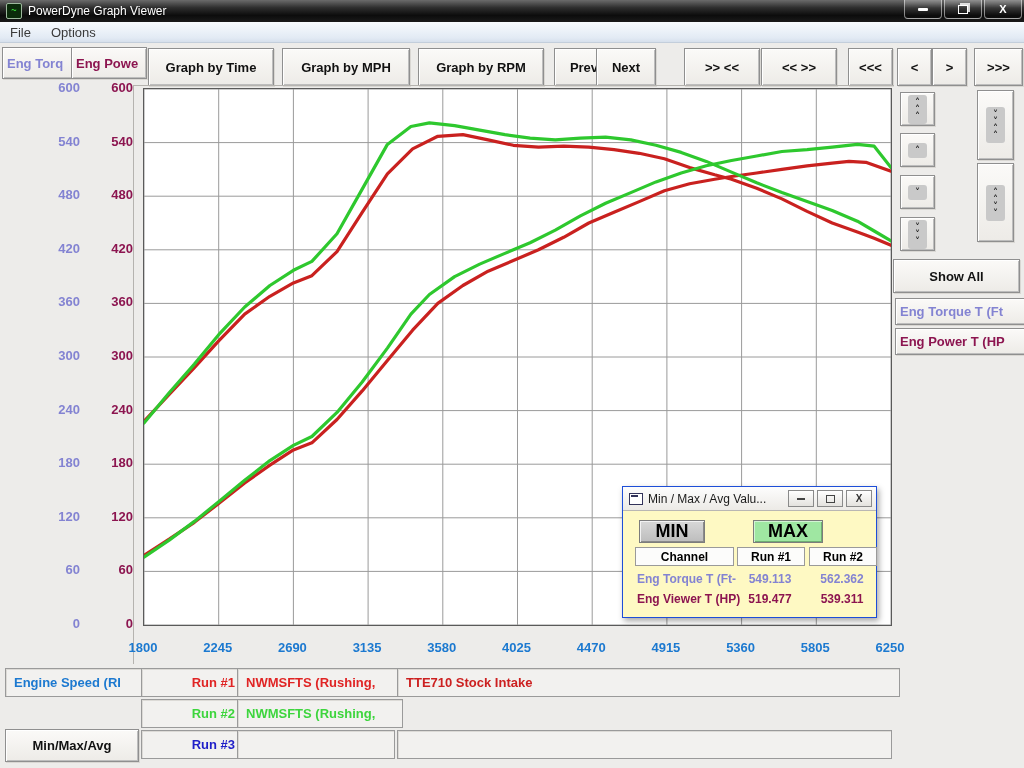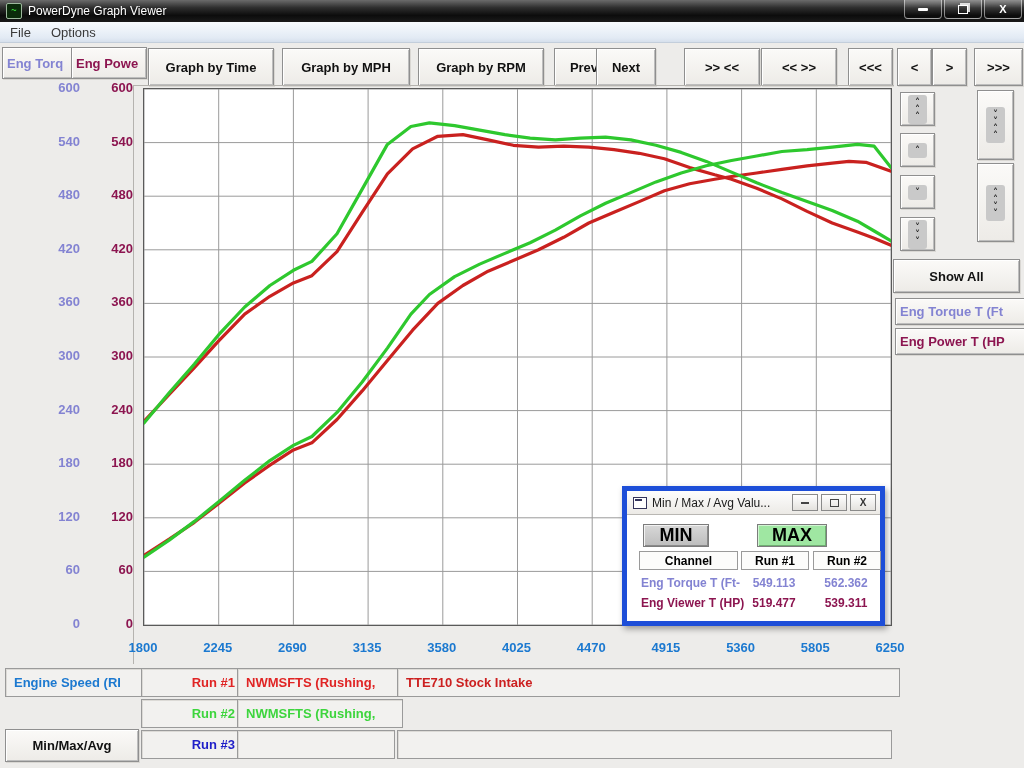--- a/index.html
+++ b/index.html
@@ -33,21 +33,21 @@
   
   #plot-frame{position:absolute;left:133px;top:85px;width:760px;height:578px;
     border-left:1px solid #b5b3af;border-top:1px solid #b5b3af;}
   #plot{position:absolute;left:143px;top:88px;width:747px;height:536px;background:#fff;border:1px solid #5a5a5a;}
   
   .chevbtn{white-space:pre-line;line-height:7px;font-size:10px;font-family:"DejaVu Sans",sans-serif;
     color:#222;font-weight:bold;}
   .chevbtn .pad{background:#c9c9c9;border-radius:3px;padding:4px 7px;white-space:pre-line;}
   
   #minmax-win{position:absolute;left:622px;top:486px;width:253px;height:130px;
-    background:#ffffff;border:5px solid #1d4ed8;box-shadow:2px 3px 6px rgba(0,0,0,.35);}
+    background:#fef9c3;border:1px solid #1d4ed8;box-shadow:2px 3px 6px rgba(0,0,0,.35);}
   #minmax-title{position:absolute;left:0;top:0;width:100%;height:23px;border-bottom:1px solid #b9b7b3;
     display:flex;align-items:center;font-size:12px;color:#1a1a1a;background:linear-gradient(180deg,#fdfdfd,#eceae6);}
   .mm-icon{width:12px;height:10px;border:1px solid #33335a;background:#fff;margin:0 5px 0 6px;position:relative;}
   .mm-icon:after{content:"";position:absolute;left:1px;top:1px;width:7px;height:2px;background:#33335a;}
   .mm-winbtn{width:24px;height:15px;border:1px solid #8a8a8a;background:linear-gradient(180deg,#fff,#e4e2de);
     margin-left:3px;display:flex;align-items:center;justify-content:center;font-size:10px;font-weight:bold;color:#333;}
   .mm-winbtn .dash{width:8px;height:2px;background:#444;}
   .mm-winbtn .rest{width:7px;height:6px;border:1px solid #444;}
   .mm-btn{position:absolute;height:21px;border:1px solid #7c7c7c;display:flex;align-items:center;justify-content:center;
     font-size:18px;font-weight:bold;color:#000;}

